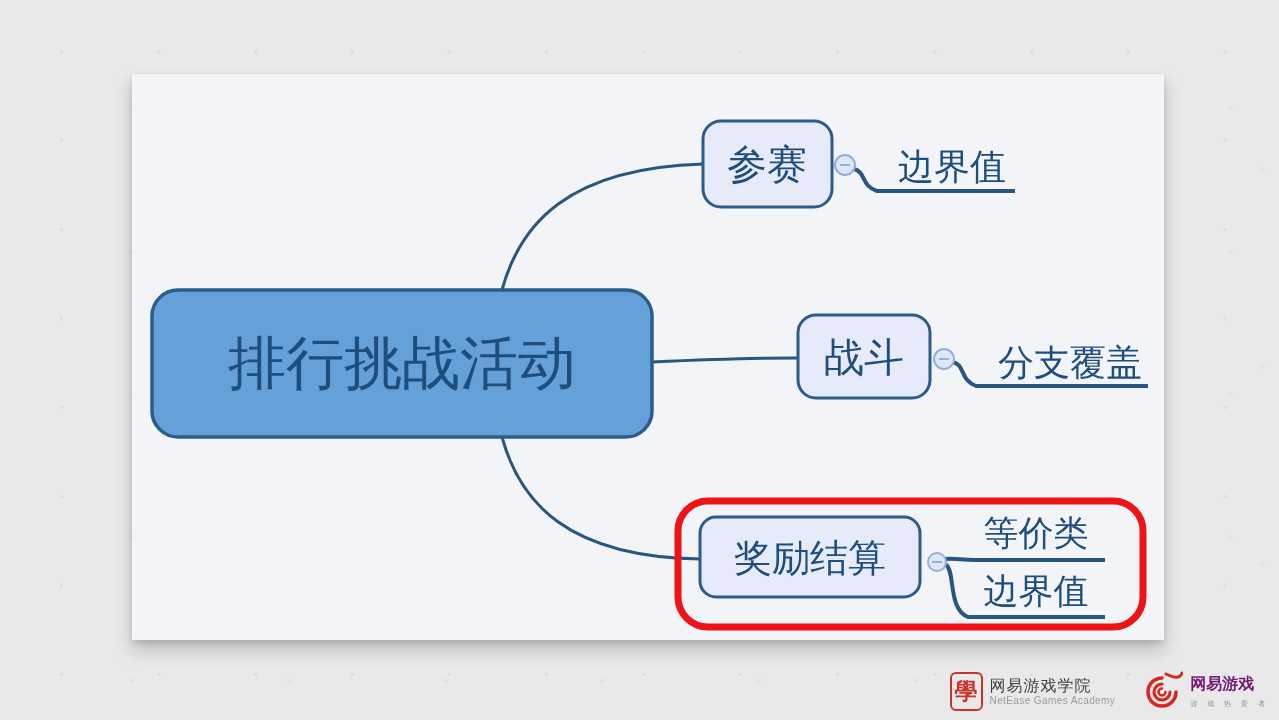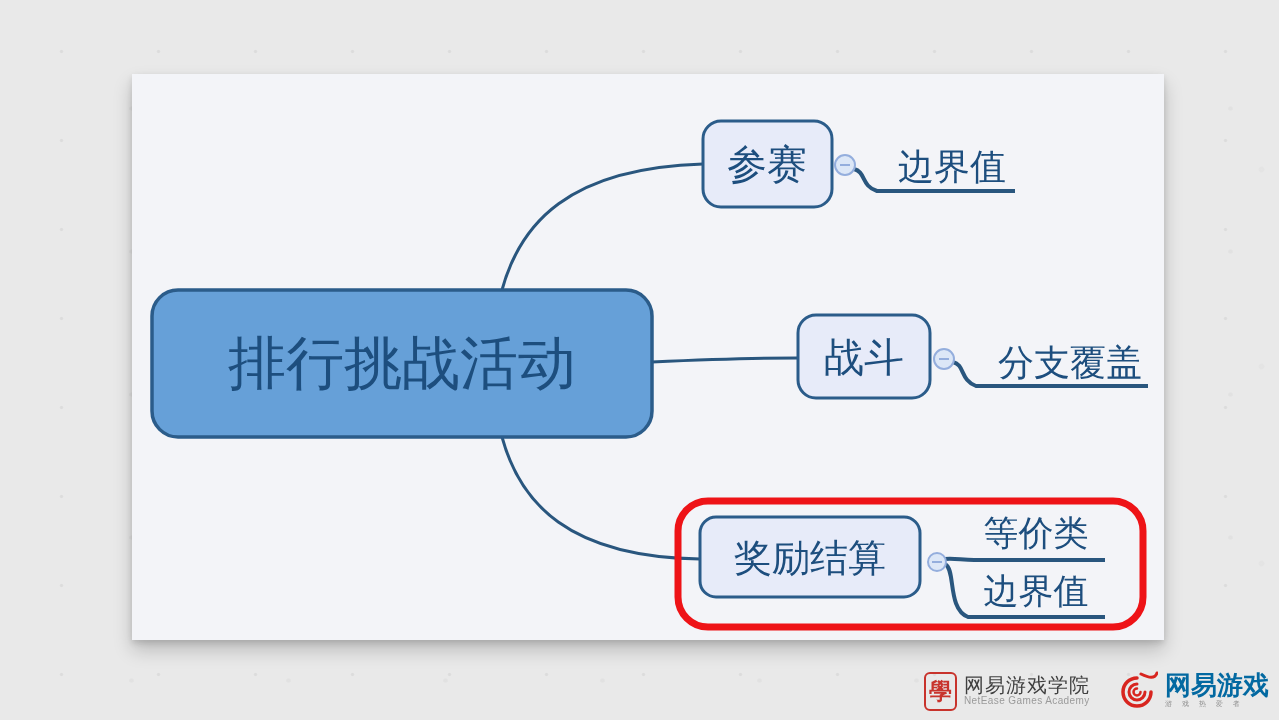--- a/index.html
+++ b/index.html
@@ -29,24 +29,24 @@
     display:flex;align-items:center;gap:22px;
   }
   .logo{display:flex;align-items:center;gap:7px;}
   .seal{
     width:29px;height:35px;border:2.5px solid #c8332c;border-radius:6px;
     display:flex;align-items:center;justify-content:center;
     color:#c8332c;font-size:23px;font-weight:bold;
     font-family:"Liberation Serif","DejaVu Serif",serif;
   }
   .logo-text{display:flex;flex-direction:column;justify-content:center;}
-  .academy-name{font-size:20px;color:#3f3f3f;letter-spacing:1px;line-height:19px;}
+  .academy-name{font-size:16px;color:#3f3f3f;letter-spacing:1px;line-height:19px;}
   .academy-en{font-size:10px;color:#9a9a9a;letter-spacing:0.4px;}
-  .netease-name{font-size:26px;font-weight:bold;color:#0369a1;line-height:23px;
-    font-family:Liberation Sans, sans-serif;}
+  .netease-name{font-size:16px;font-weight:bold;color:#701a75;line-height:23px;
+    font-family:Liberation Mono, monospace;}
   .netease-tagline{font-size:7px;color:#8f8f8f;letter-spacing:4px;margin-top:2px;}
 </style>
 </head>
 <body>
 
 <div class="slide">
   <svg width="1032" height="566" viewBox="0 0 1032 566">
 
     <path d="M 370 216 C 388 150, 436 94, 571 90" fill="none" stroke="#29567e" stroke-width="3"></path>
     <path d="M 520 288 C 565 286, 622 284, 666 284" fill="none" stroke="#29567e" stroke-width="3"></path>

